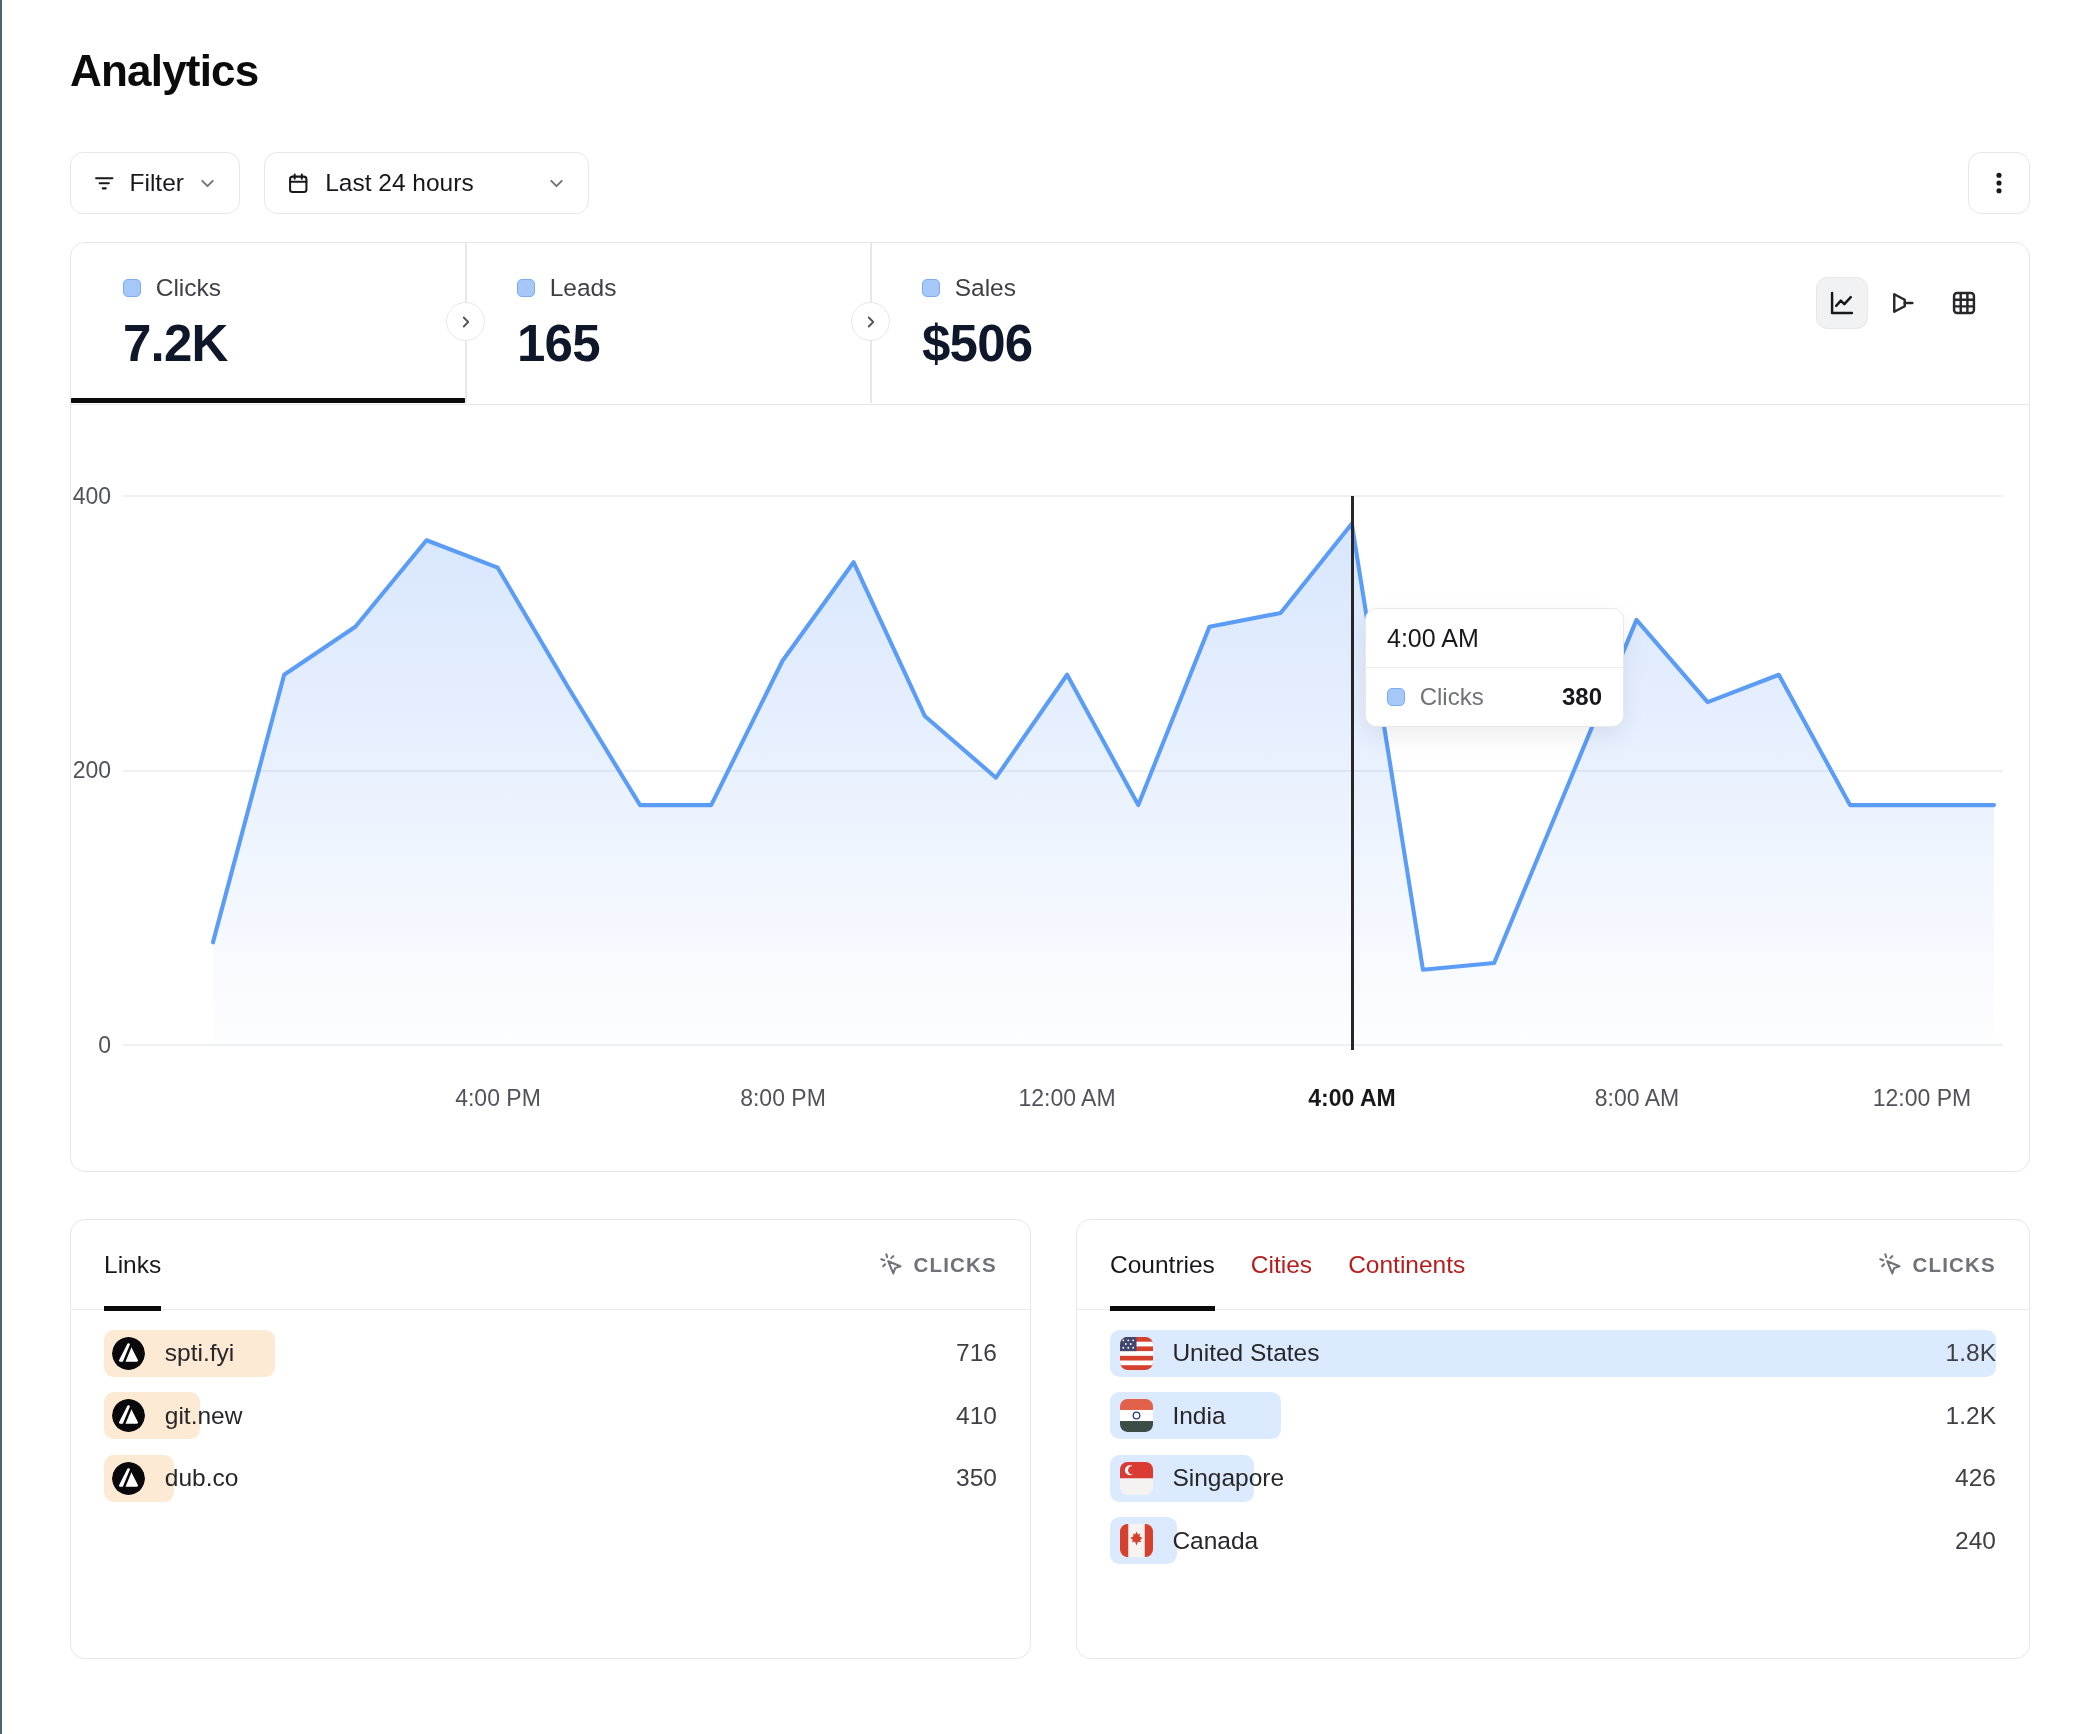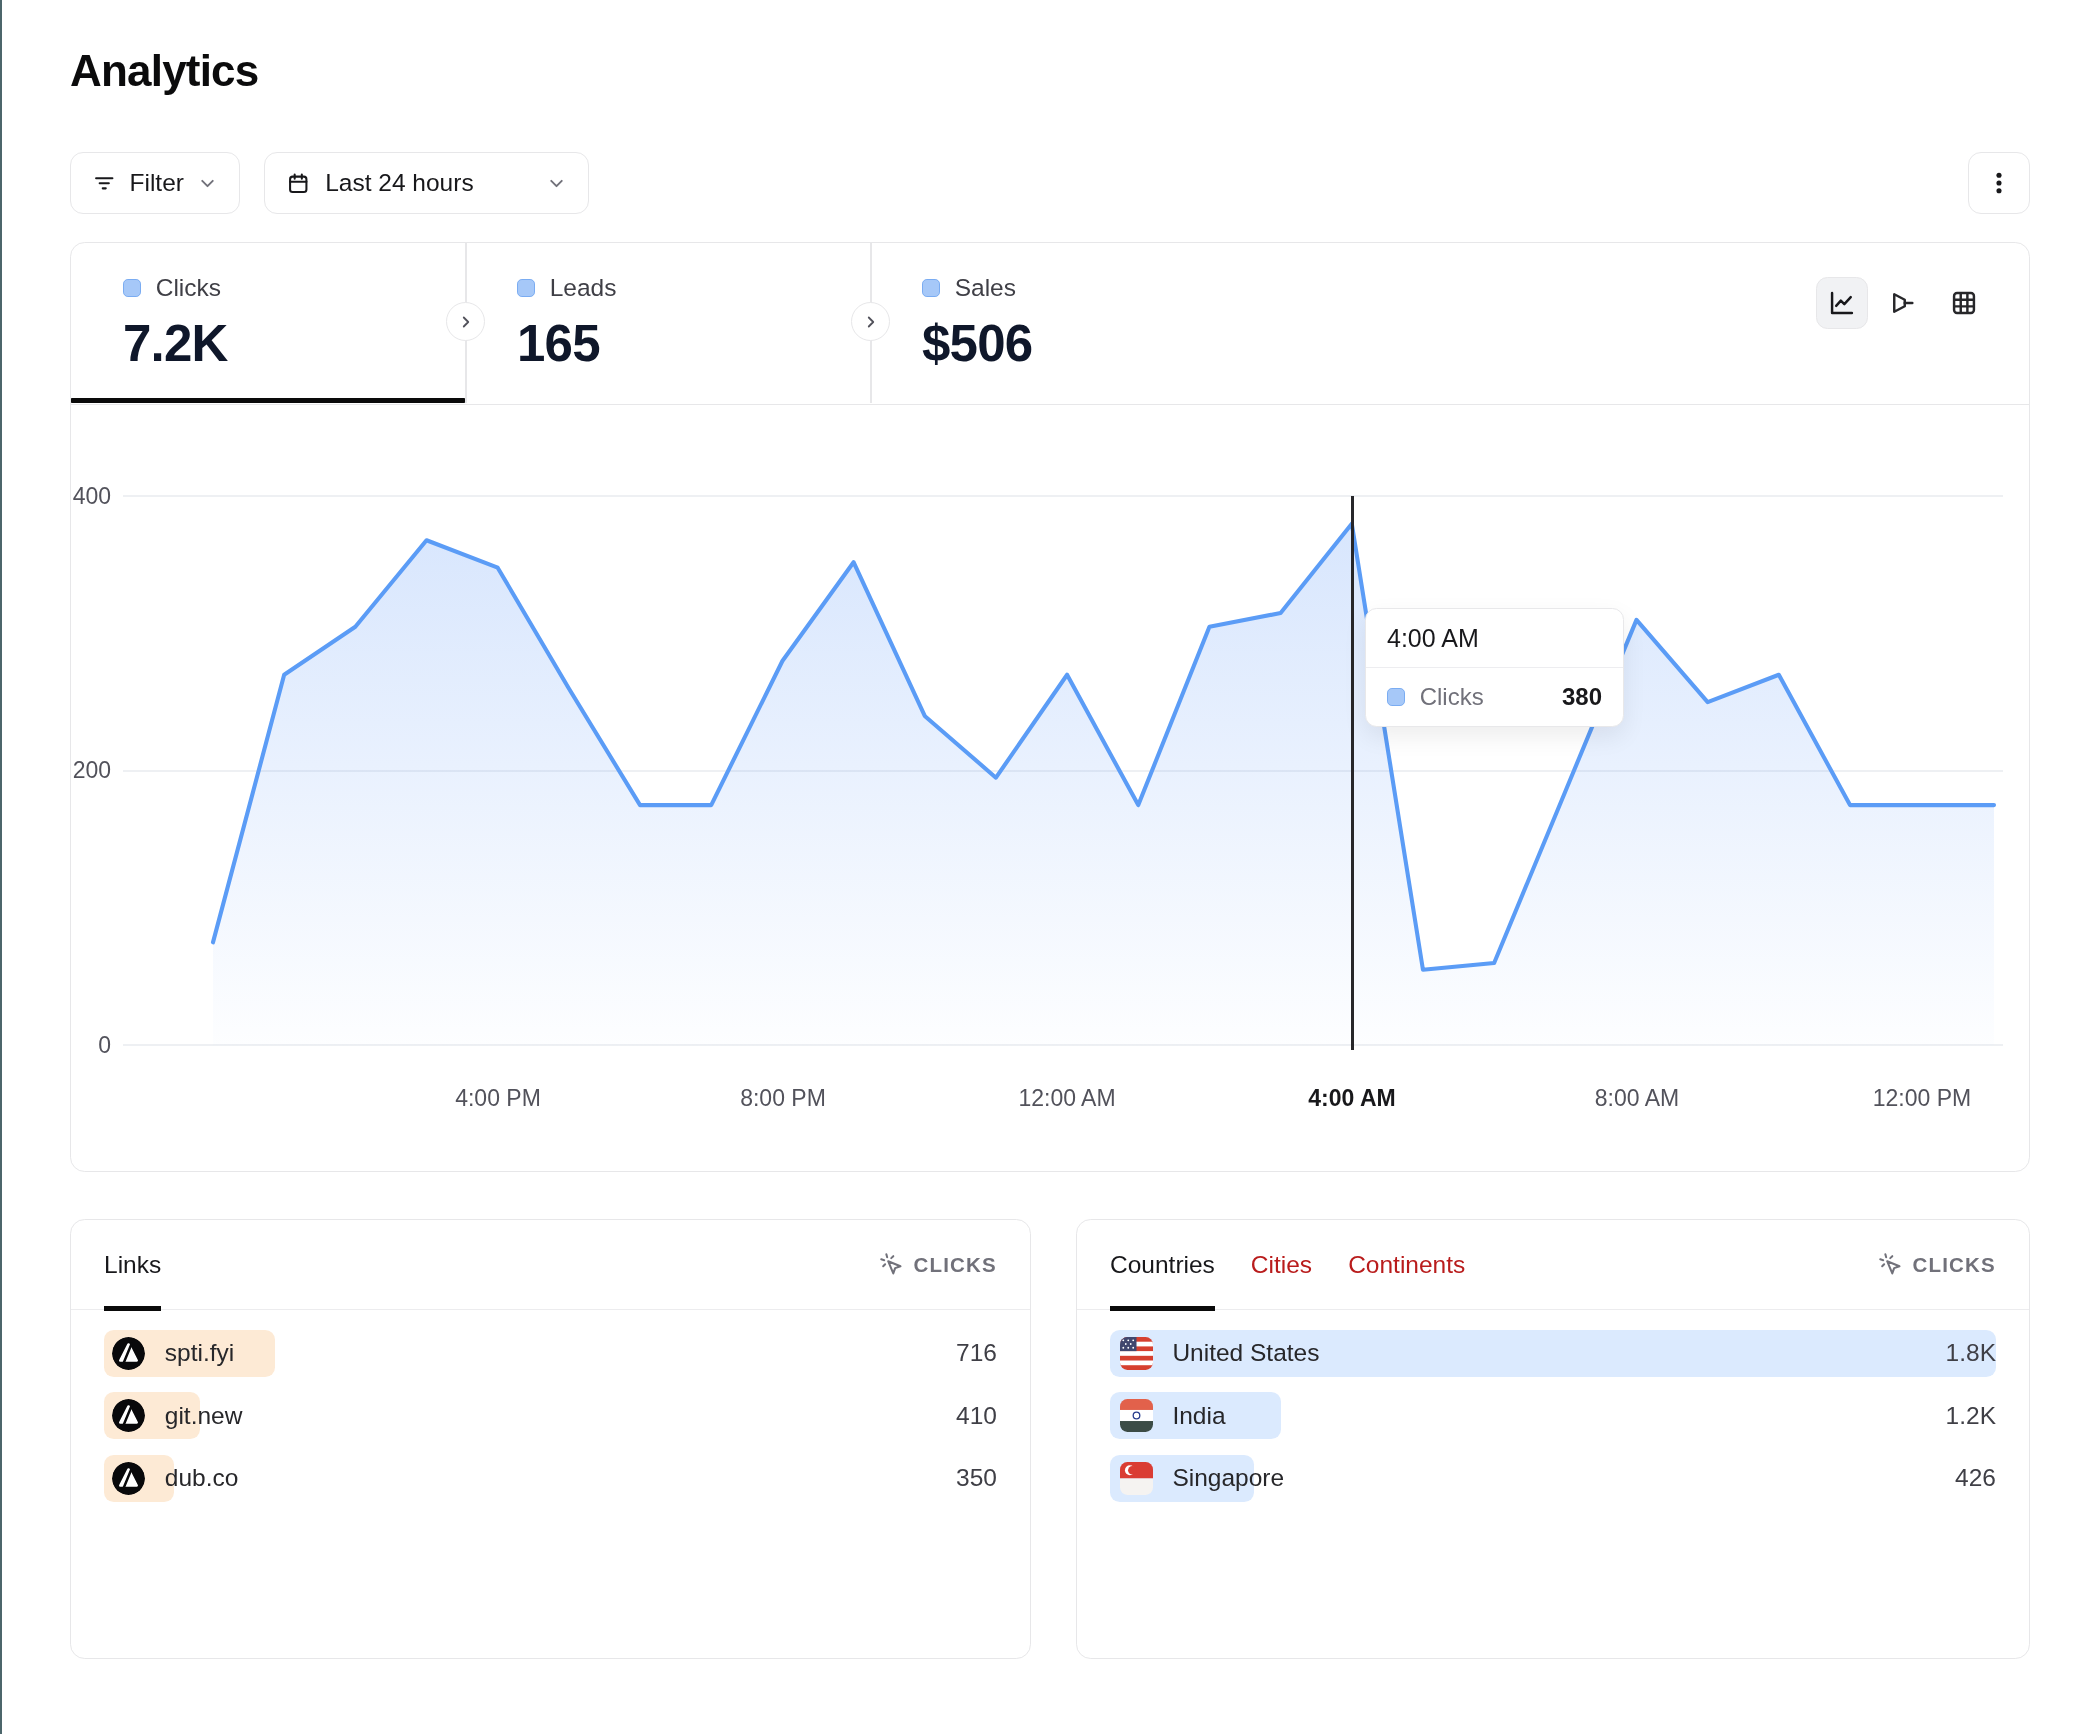--- a/index.html
+++ b/index.html
@@ -334,17 +334,28 @@
           <div class="rowbar" style="background: rgb(219, 234, 254); width: 16.3%;"></div>
           <span class="flag"><svg width="33" height="33" viewBox="0 0 40 40">
               <rect width="40" height="20" fill="#da3c33"></rect>
               <rect y="20" width="40" height="20" fill="#f5f3f1"></rect>
               <circle cx="12" cy="10" r="6" fill="#fff"></circle>
               <circle cx="15" cy="10" r="5.2" fill="#da3c33"></circle>
             </svg></span>
           <span class="rlabel">Singapore</span>
           <span class="rvalue">426</span>
         </div>
+        <div class="row">
+          <div class="rowbar" style="background: rgb(219, 234, 254); width: 7.6%;"></div>
+          <span class="flag"><svg width="33" height="33" viewBox="0 0 40 40">
+              <rect width="40" height="40" fill="#f6f3f1"></rect>
+              <rect width="10" height="40" fill="#d6402f"></rect>
+              <rect x="30" width="10" height="40" fill="#d6402f"></rect>
+              <path d="M20 9l1.8 3.6 2.6-1-0.8 3.4 3.6 1.8-2.7 2.6 0.9 2.8-3.6-0.8-1.8 4.6-1.8-4.6-3.6 0.8 0.9-2.8-2.7-2.6 3.6-1.8-0.8-3.4 2.6 1z" fill="#d6402f"></path>
+            </svg></span>
+          <span class="rlabel">Canada</span>
+          <span class="rvalue">240</span>
+        </div>
       </div>
   </div>
 
 </div>
 
 
 </body></html>

